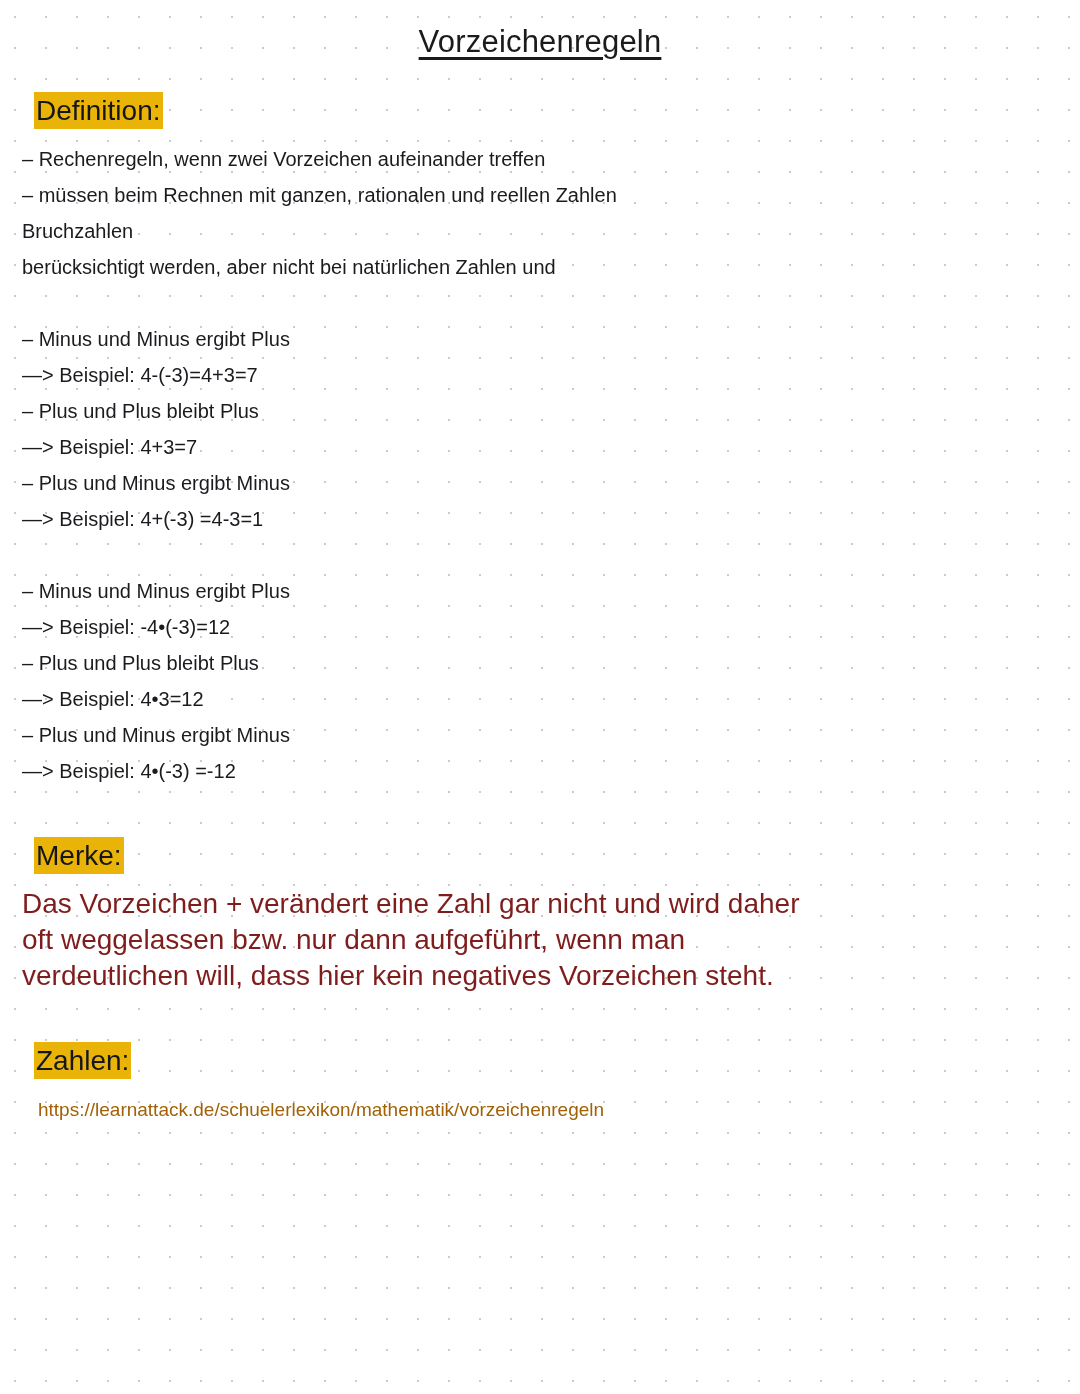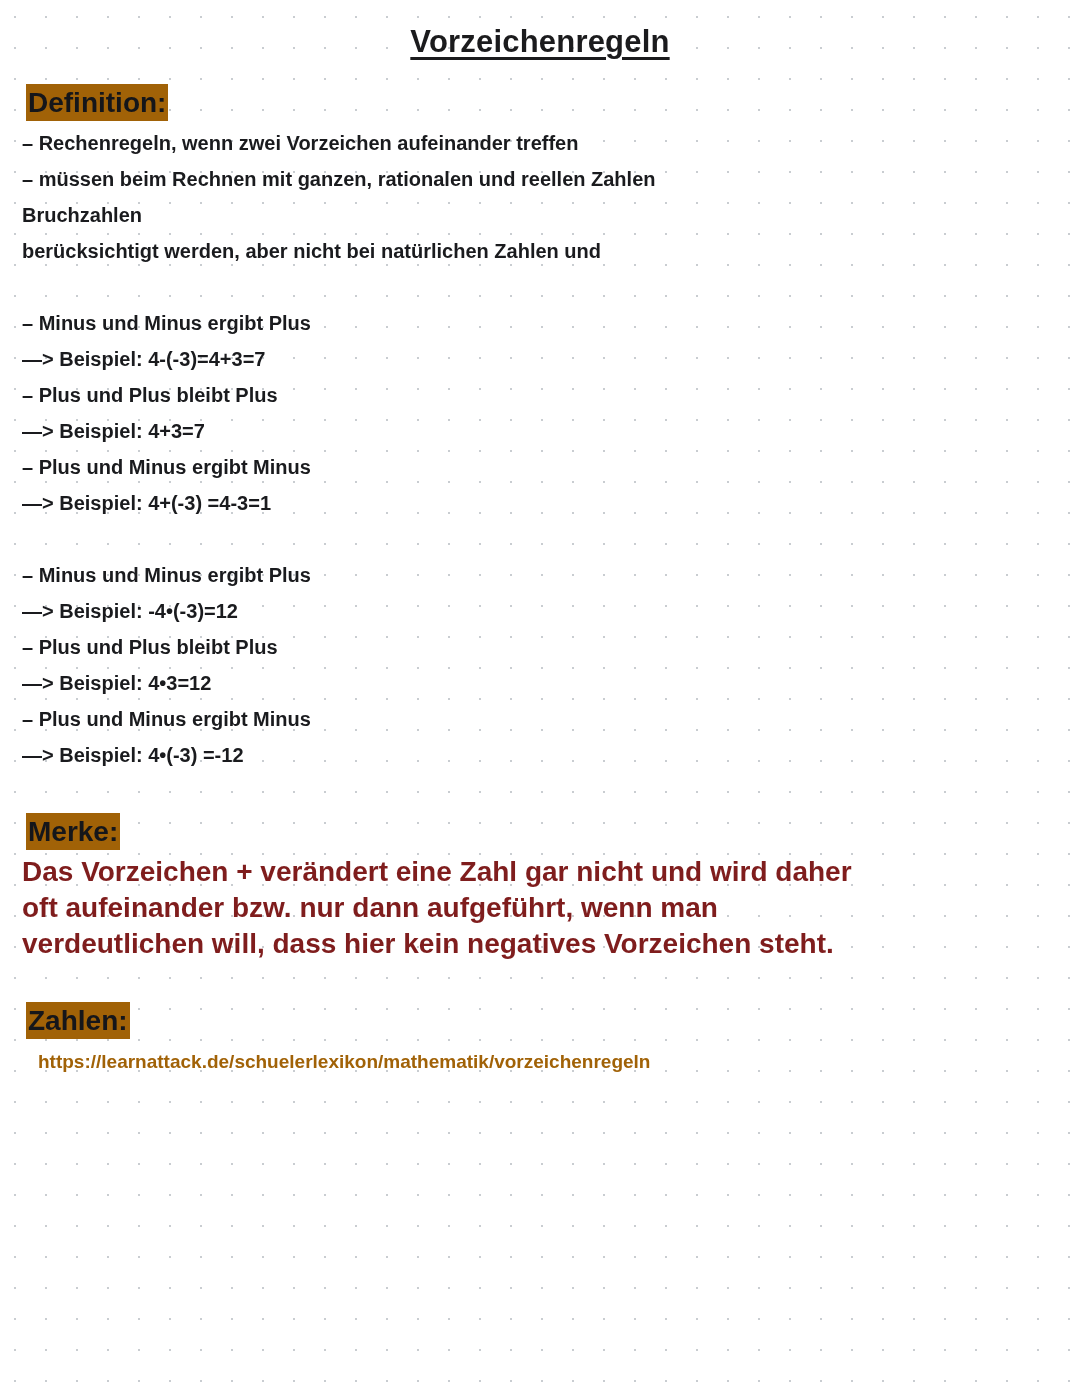--- a/index.html
+++ b/index.html
@@ -24,43 +24,42 @@
       radial-gradient(circle at 1px 1px, rgba(120,130,140,0.40) 1.1px, transparent 1.3px);
     background-size: 31px 31px;
     background-position: 14px 16px;
   }
   #content {
     position: absolute;
     left: 0; top: 0;
     width: 1080px;
     padding: 12px 22px 0 22px;
     box-sizing: border-box;
-    font-weight: bold;
   }
   .doc-title {
     text-align: center;
     font-size: 31px;
     line-height: 44px;
     letter-spacing: 0.2px;
     text-decoration: underline;
     text-underline-offset: 5px;
     margin: 8px 0 16px 0;
     color: #1b1b1d;
   }
   .section {
     margin: 0 0 0 0;
   }
   .heading {
     font-size: 28px;
     line-height: 37px;
     color: #15161a;
     display: inline-block;
-    background: #a16207;
+    background: #eab308;
     padding: 0 2px;
-    margin: 4px;
+    margin: 12px;
   }
   .line {
     font-size: 20px;
     line-height: 36px;
     color: #1a1b1e;
     white-space: pre-wrap;
     margin: 0;
   }
   .para {
     font-size: 28px;
@@ -120,21 +119,21 @@
     <div class="line">—&gt; Beispiel: 4•(-3) =-12</div>
   </div>
 
   <div class="gap"></div>
 
   <div class="section">
     <div>
       <span class="heading">Merke:</span>
     </div>
     <div class="para">Das Vorzeichen + verändert eine Zahl gar nicht und wird daher</div>
-    <div class="para">oft aufeinander bzw. nur dann aufgeführt, wenn man</div>
+    <div class="para">oft weggelassen bzw. nur dann aufgeführt, wenn man</div>
     <div class="para">verdeutlichen will, dass hier kein negatives Vorzeichen steht.</div>
   </div>
 
   <div class="gap"></div>
 
   <div class="section">
     <div>
       <span class="heading">Zahlen:</span>
     </div>
     <div class="source-url">https://learnattack.de/schuelerlexikon/mathematik/vorzeichenregeln</div>

